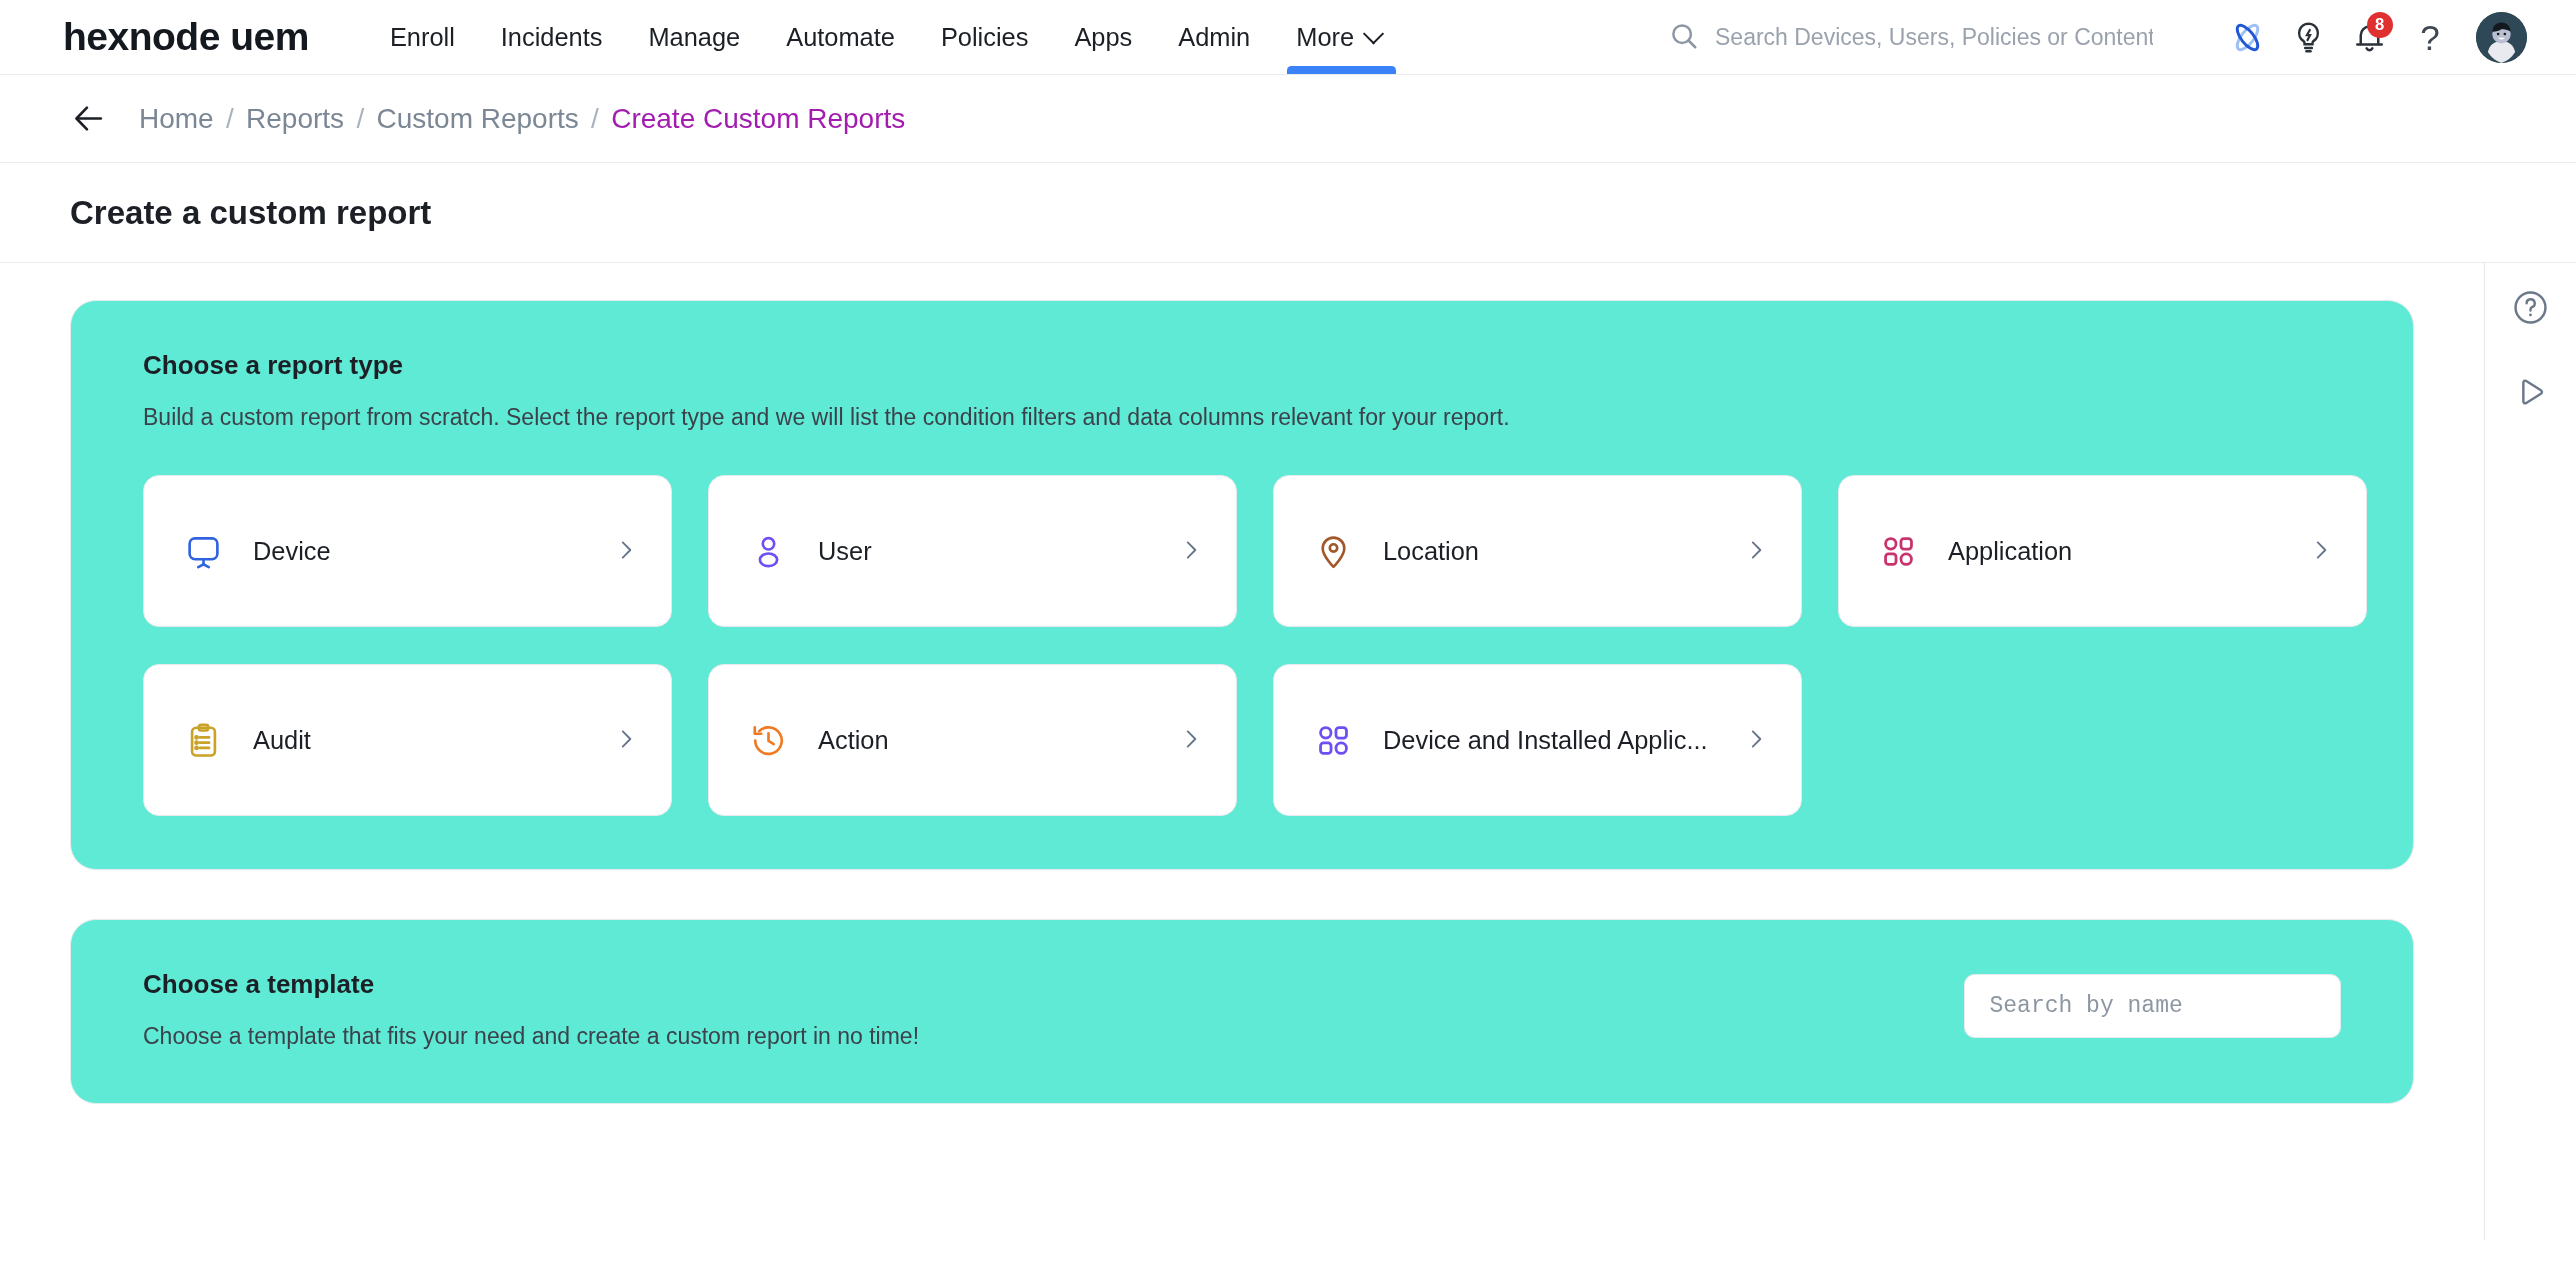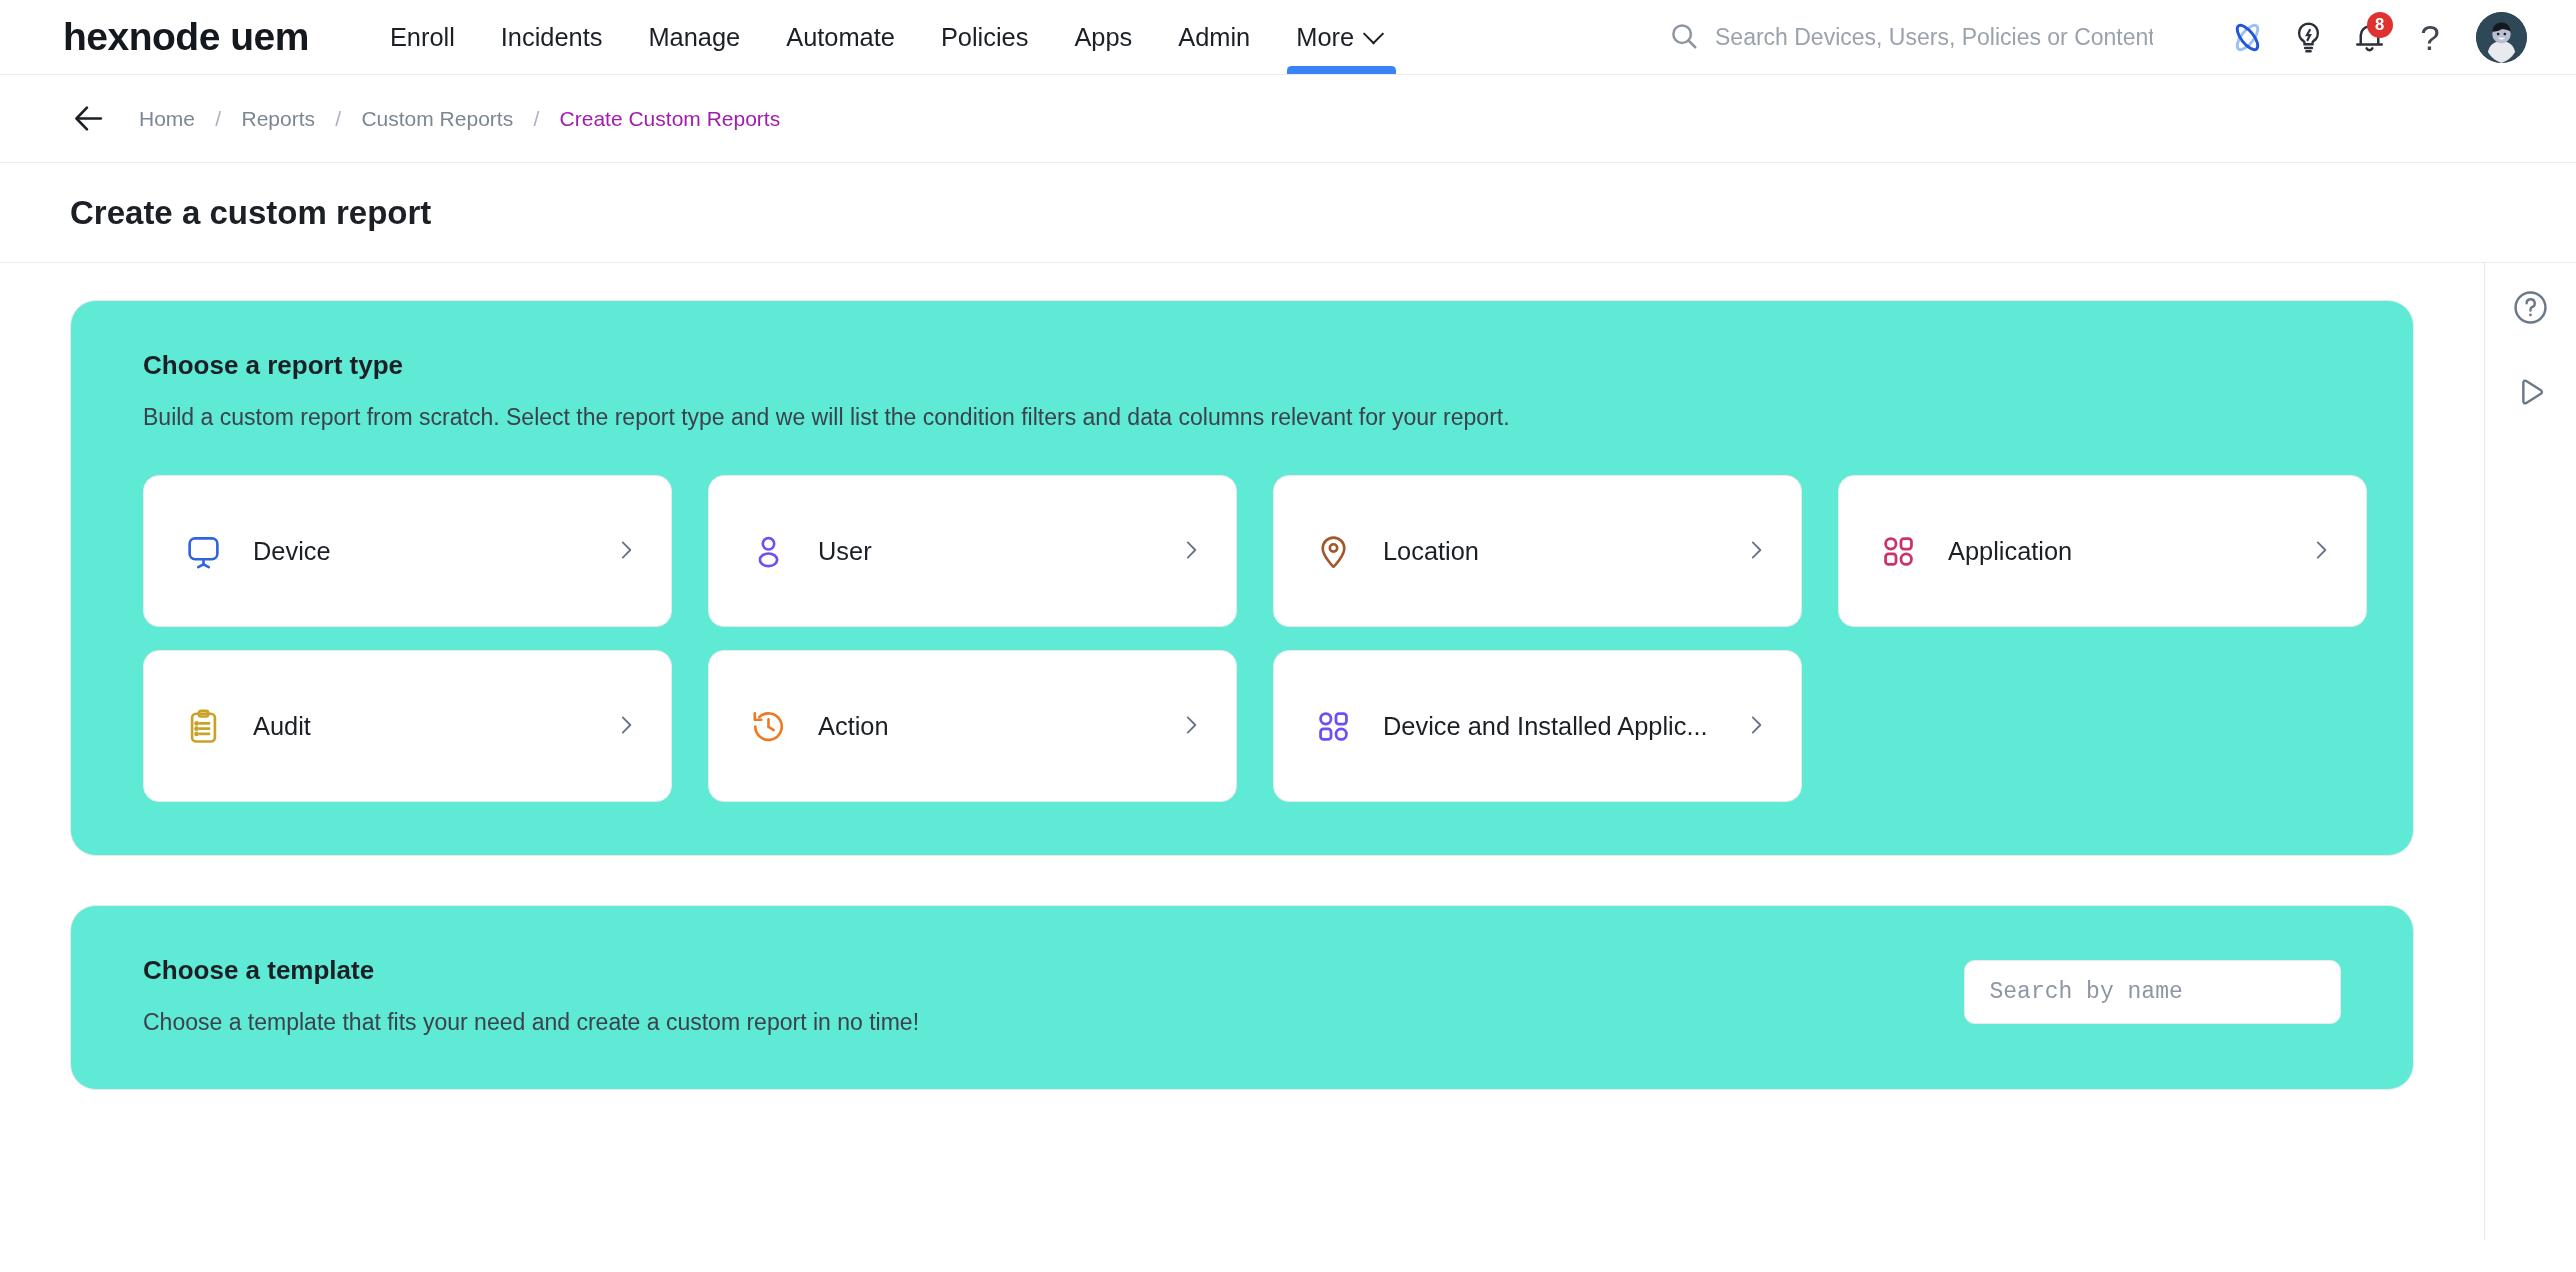--- a/index.html
+++ b/index.html
@@ -99,21 +99,21 @@
 
   
   .crumbbar {
     height: 88px;
     display: flex; align-items: center;
     padding-left: 70px;
     border-bottom: 1.8px solid #e9ecef;
     background: #fff;
   }
   .backarrow { width: 39px; height: 39px; cursor: pointer; display:flex; align-items:center; }
-  .crumbs { display: flex; align-items: center; margin-left: 30px; font-size: 21px; gap: 8px; }
+  .crumbs { display: flex; align-items: center; margin-left: 30px; font-size: 28px; }
   .crumb { color: #7b8794; cursor: pointer; white-space: nowrap; }
   .crumb.last { color: #a21caf; }
   .sep { color: #aab2bd; margin: 0 12.3px; }
 
   
   .titlebar {
     height: 100px;
     display: flex; align-items: center;
     padding-left: 70px;
     border-bottom: 1.8px solid #e9ecef;
@@ -139,21 +139,21 @@
     background: #5eead4;
     padding: 49px 72px 53px 72px;
     margin-bottom: 49px;
   }
   .panel-head { font-size: 26px; font-weight: 600; color: #1c2026; margin-bottom: 23px; }
   .panel-sub { font-size: 23px; color: #3b424b; }
 
   .cardgrid {
     display: grid;
     grid-template-columns: repeat(4, 529px);
-    gap: 23px 36px;
+    gap: 37px 36px;
     margin-top: 44px;
   }
   .typecard {
     height: 152px;
     border: 1.8px solid #e6eaef;
     border-radius: 16px;
     background: #fff;
     display: flex;
     align-items: center;
     padding: 0 32px 0 39px;

